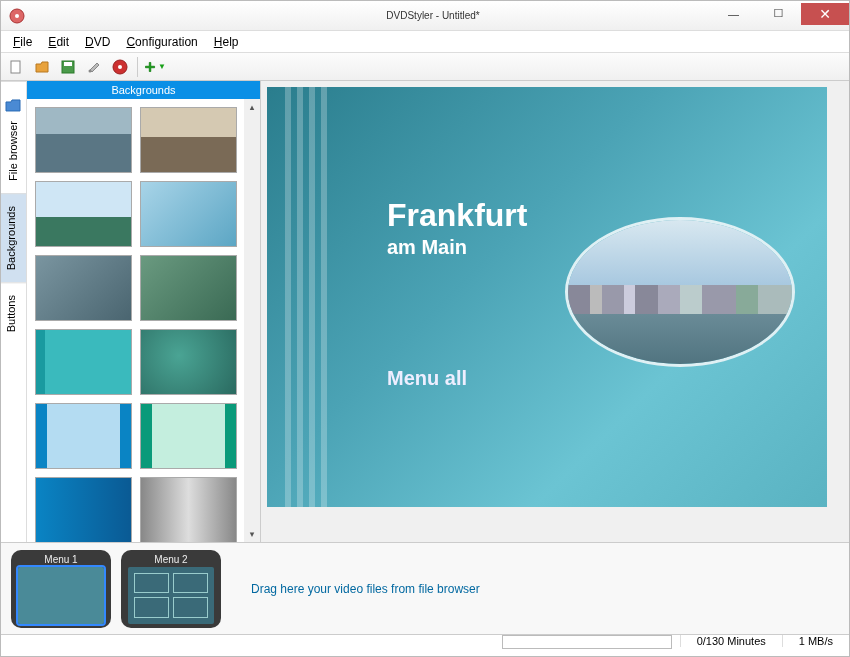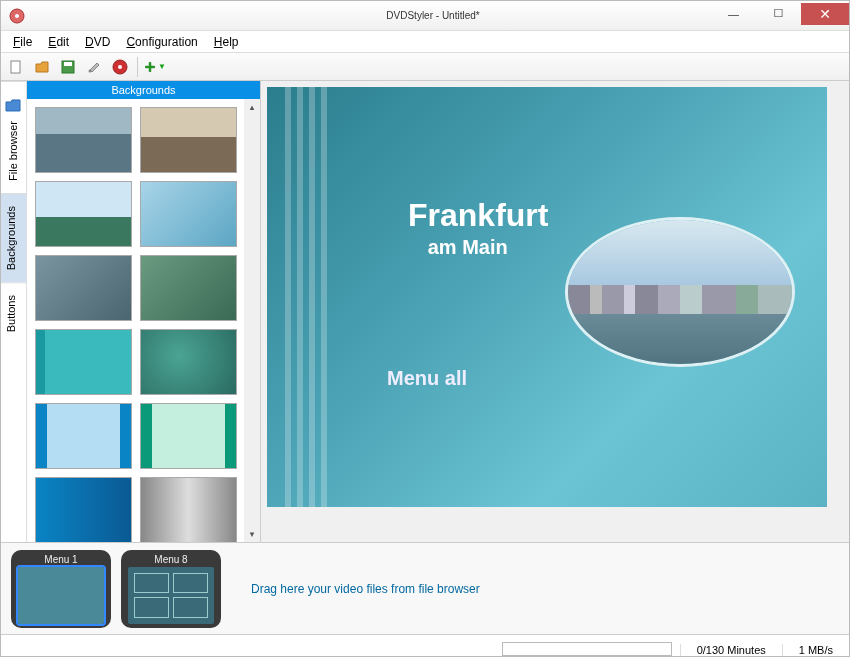--- a/index.html
+++ b/index.html
@@ -29,37 +29,37 @@
 .thumbs { flex: 1; display: grid; grid-template-columns: 1fr 1fr; gap: 8px; padding: 8px; overflow: hidden; align-content: start; }
 .thumb { width: 97px; height: 66px; border: 1px solid #aaa; background: #88aab8; }
 .scrollbar { width: 16px; background: #f0f0f0; display: flex; flex-direction: column; }
 .scrollbar .arr { height: 16px; text-align: center; font-size: 9px; line-height: 16px; color: #555; }
 .scrollbar .track { flex: 1; }
 .preview { flex: 1; background: #f0f0f0; padding: 6px; display: flex; align-items: flex-start; justify-content: flex-start; }
 .dvd-menu { width: 560px; height: 420px; background: linear-gradient(135deg, #2a7d8d 0%, #4ba3b5 40%, #6bc4d3 70%, #5ab3c2 100%); position: relative; overflow: hidden; }
 .dvd-stripes { position: absolute; left: 18px; top: 0; bottom: 0; width: 60px; display: flex; gap: 6px; }
 .dvd-stripes div { width: 6px; background: rgba(255,255,255,0.25); }
 .dvd-title { position: absolute; left: 120px; top: 110px; color: #fff; font-weight: bold; }
-.dvd-title h1 { font-size: 32px; margin-left: 21px; }
-.dvd-title h2 { font-size: 20px; text-align: center; margin-top: 2px; }
+.dvd-title h1 { font-size: 32px; }
+.dvd-title h2 { font-size: 20px; margin-top: 2px; }
 .dvd-oval { position: absolute; right: 32px; top: 130px; width: 230px; height: 150px; border-radius: 50%; border: 3px solid #dff0f4; overflow: hidden; }
 .dvd-oval .sky { height: 45%; background: linear-gradient(#d8e8f0, #a8c8e0); }
 .dvd-oval .city { height: 20%; background: linear-gradient(90deg, #889 0 10%, #bbb 10% 15%, #99a 15% 25%, #ccd 25% 30%, #889 30% 40%, #aab 40% 50%, #bcc 50% 60%, #99a 60% 75%, #8a9 75% 85%, #abb 85% 100%); }
 .dvd-oval .water { height: 35%; background: linear-gradient(#6a8b97, #517480); }
 .dvd-links { position: absolute; left: 120px; top: 280px; color: #eef; font-size: 20px; font-weight: 600; }
 .dvd-links div { margin-bottom: 10px; }
 .timeline { height: 92px; border-top: 1px solid #ccc; background: #f8f8f8; display: flex; align-items: center; padding: 6px 10px; gap: 10px; justify-content: flex-end; }
 .menuthumb { width: 100px; height: 78px; background: #3a3a3a; border-radius: 10px; display: flex; flex-direction: column; align-items: center; padding: 4px; }
 .menuthumb .lbl { color: #eee; font-size: 10px; margin-bottom: 2px; }
 .menuthumb .mini { flex: 1; width: 86px; background: #4a8a98; border-radius: 2px; position: relative; }
 .menuthumb .mini.grid { background: #3a6a78; display: grid; grid-template-columns: 1fr 1fr; grid-template-rows: 1fr 1fr; gap: 4px; padding: 6px; }
 .menuthumb .mini.grid div { border: 1px solid #9cc; }
 .menuthumb.selected .mini { outline: 2px solid #3388ff; }
 .draghint { flex: 1; color: #0369a1; font-size: 12px; padding-left: 20px; }
-.statusbar { height: 22px; border-top: 1px solid #ccc; display: flex; align-items: flex-end; font-size: 11px; }
+.statusbar { height: 22px; border-top: 1px solid #ccc; display: flex; align-items: flex-start; font-size: 11px; }
 .statusbar .spacer { flex: 1; }
 .statusbar .progcell { width: 170px; height: 14px; border: 1px solid #bbb; margin-right: 8px; background: #fff; }
 .statusbar .cell { padding: 0 16px; border-left: 1px solid #ddd; }
 
 .bg1 { background: linear-gradient(#9fb8c4 0 40%, #5a7684 40% 100%); }
 .bg2 { background: linear-gradient(#d5c9b2 0 45%, #7a6a56 45% 100%); }
 .bg3 { background: linear-gradient(#cfe6f5 0 55%, #3a7860 55% 100%); }
 .bg4 { background: linear-gradient(135deg, #a8d4e8, #5ca6c4); }
 .bg5 { background: linear-gradient(135deg, #7a95a0, #4a6570); }
 .bg6 { background: linear-gradient(135deg, #6a9a80, #3a6a54); }
@@ -193,21 +193,21 @@
     </div>
   </div>
 </div>
 
 <div class="timeline">
   <div class="menuthumb selected">
     <div class="lbl">Menu 1</div>
     <div class="mini"></div>
   </div>
   <div class="menuthumb">
-    <div class="lbl">Menu 8</div>
+    <div class="lbl">Menu 2</div>
     <div class="mini grid">
         <div></div>
         <div></div>
         <div></div>
         <div></div>
       </div>
   </div>
   <div class="draghint">Drag here your video files from file browser</div>
 </div>
 

